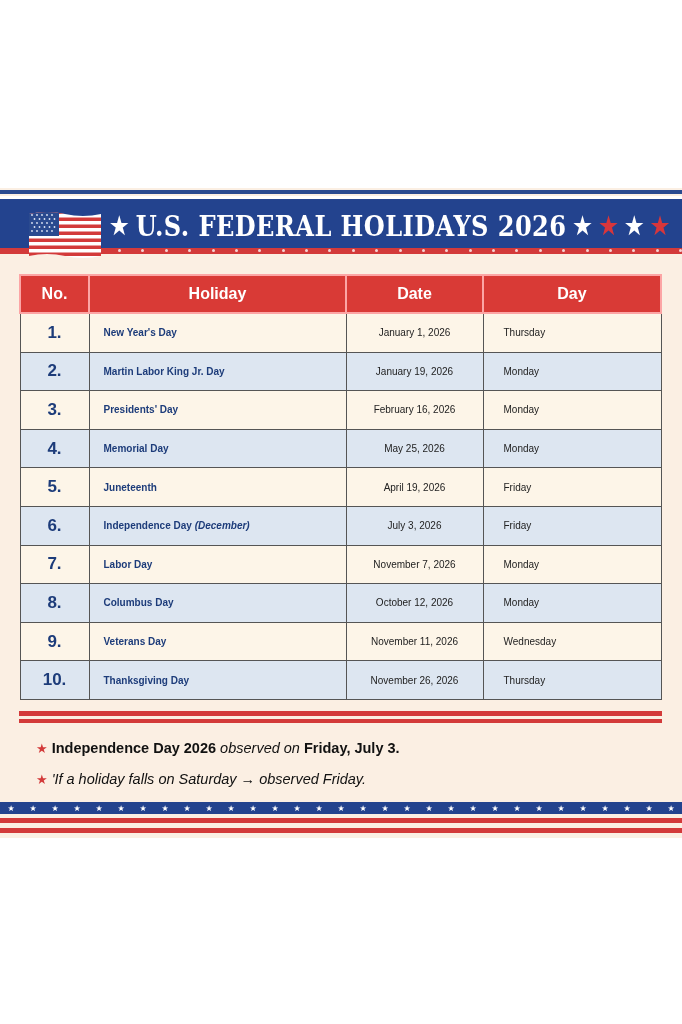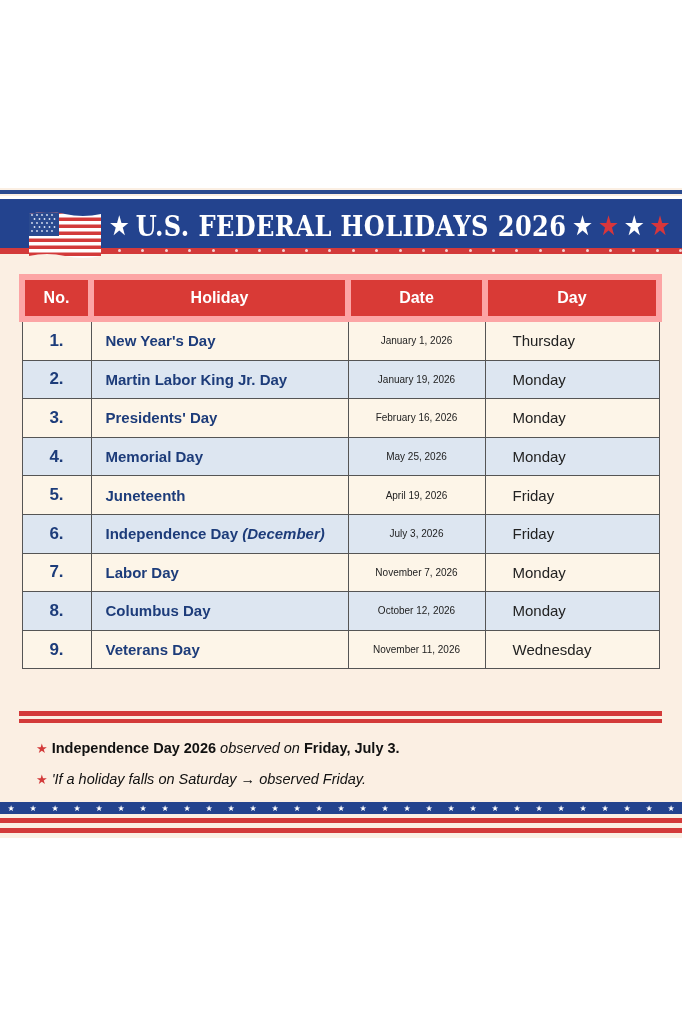--- a/index.html
+++ b/index.html
@@ -10,28 +10,28 @@
   .banner { position:absolute; left:0; top:199px; width:682px; height:50px; background:#23438e; }
   .banner-redline { position:absolute; left:0; top:248px; width:682px; height:6px; background:#d33a3a; }
   .banner-dots { position:absolute; left:118px; top:249px; width:564px; height:4px; display:flex; justify-content:space-between; }
   .banner-dots span { width:3px; height:3px; background:#f4d4d4; border-radius:50%; }
   .flag { position:absolute; left:27px; top:210px; width:76px; height:50px; }
   .title { position:absolute; left:110px; top:204px; height:44px; display:flex; align-items:center; gap:8px; color:#ffffff; font-family:"DejaVu Serif", serif; font-weight:bold; font-size:28px; letter-spacing:0.5px; transform:scaleX(0.86); transform-origin:left center; white-space:nowrap; }
   .star { font-size:24px; line-height:1; }
   .star.red { color:#d8363b; }
   .star.white { color:#ffffff; }
   table { position:absolute; left:19px; top:274px; width:643px; border-collapse:collapse; font-family:"Liberation Sans", sans-serif; }
-  th { background:#d93a36; color:#fff; font-weight:bold; font-size:16px; height:34px; border:6px solid #fca5a5; }
-  td { height:35.6px; border:1px solid #555; font-size:15px; color:#222; }
+  th { background:#d93a36; color:#fff; font-weight:bold; font-size:16px; height:34px; border:2px solid #fca5a5; }
+  td { height:35.6px; border:1px solid #555; font-size:10px; color:#222; }
   tr.odd td { background:#fdf5e8; }
   tr.even td { background:#dde6f1; }
   td.no { text-align:center; color:#1d3c7a; font-weight:bold; font-size:17px; width:66px; }
   td.hol { color:#1d3c7a; font-weight:bold; padding-left:14px; width:241px; }
   td.date { text-align:center; width:134px; font-size:10px; }
-  td.day { padding-left:27px; }
+  td.day { padding-left:20px; }
   .tbl-bottom1 { position:absolute; left:19px; top:711px; width:643px; height:5px; background:#d33a3a; }
   .tbl-bottom2 { position:absolute; left:19px; top:719px; width:643px; height:4px; background:#d33a3a; }
   .note { position:absolute; left:36px; font-size:14.5px; color:#111; }
   .note .rstar { color:#d33a3a; font-size:13px; margin-right:4px; }
   .note b { font-weight:bold; }
   .note i { font-style:italic; }
   .bottom-blue { position:absolute; left:0; top:802px; width:682px; height:12px; background:#23438e; display:flex; justify-content:space-around; align-items:center; color:#fff; font-size:8px; }
   .bottom-red1 { position:absolute; left:0; top:818px; width:682px; height:5px; background:#d33a3a; }
   .bottom-red2 { position:absolute; left:0; top:828px; width:682px; height:5px; background:#d33a3a; }
 </style>
@@ -183,20 +183,26 @@
       <td class="hol">Columbus Day</td>
       <td class="date">October 12, 2026</td>
       <td class="day">Monday</td>
     </tr>
     <tr class="odd">
       <td class="no">9.</td>
       <td class="hol">Veterans Day</td>
       <td class="date">November 11, 2026</td>
       <td class="day">Wednesday</td>
     </tr>
+    <tr class="even">
+      <td class="no">10.</td>
+      <td class="hol">Thanksgiving Day</td>
+      <td class="date">November 26, 2026</td>
+      <td class="day">Thursday</td>
+    </tr>
   </tbody>
 </table>
 
 <div class="tbl-bottom1"></div>
 <div class="tbl-bottom2"></div>
 
 <div class="note" style="top:740px;">
   <span class="rstar">★</span><b>Independence Day 2026</b><i> observed on </i><b>Friday, July 3.</b>
 </div>
 <div class="note" style="top:771px;">

